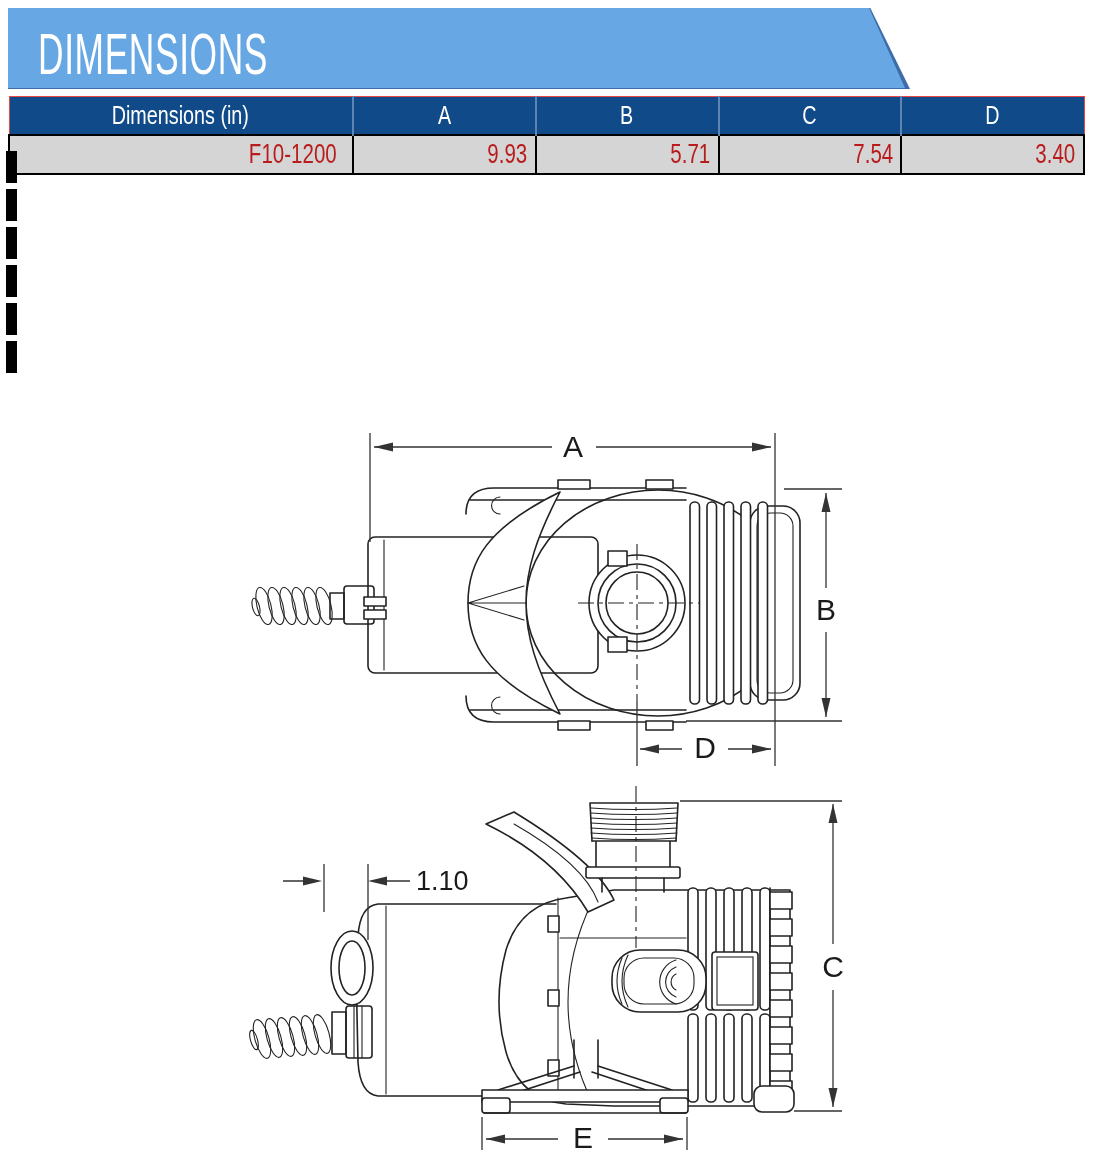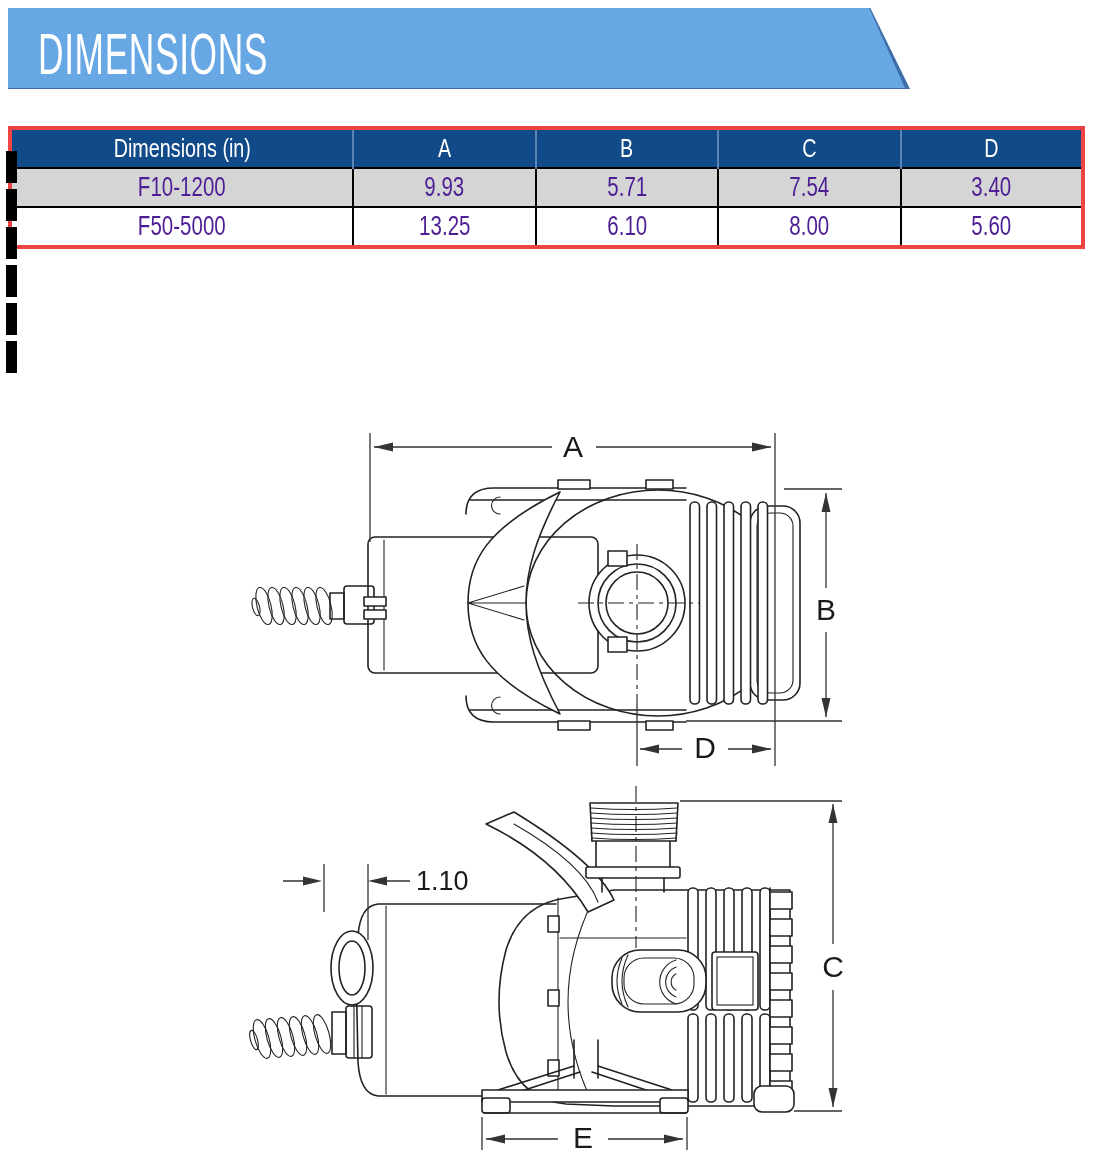--- a/index.html
+++ b/index.html
@@ -8,26 +8,26 @@
 
   
   .banner-back{position:absolute;left:8px;top:8px;width:902px;height:81px;background:#3d6ca8;
         clip-path:polygon(0 0,95.6% 0,100% 100%,0 100%);}
   .banner{position:absolute;left:8px;top:8px;width:897px;height:80px;background:#67a7e4;
         clip-path:polygon(0 0,96% 0,100% 100%,0 100%);}
   .banner-title{position:absolute;left:30px;top:13px;color:#fff;font-size:57px;font-weight:400;
         letter-spacing:1px;transform:scaleX(0.62);transform-origin:left center;white-space:nowrap;}
 
   
-  table.dim{position:absolute;left:8px;top:126px;width:1077px;border-collapse:collapse;
-        border:4px solid #ef4444;table-layout:fixed;}
+  table.dim{position:absolute;left:8px;top:96px;width:1077px;border-collapse:collapse;
+        border:1px solid #ef4444;table-layout:fixed;}
   table.dim th{background:#114a88;color:#fff;height:35px;font-weight:400;
         border-left:2px solid #5d85b4;}
   table.dim th:first-child{border-left:none;}
-  table.dim td{height:35px;text-align:center;color:#4c1d95;border:2px solid #000;}
+  table.dim td{height:35px;text-align:right;color:#b91c1c;border:2px solid #000;}
   table.dim tbody tr:nth-child(odd) td{background:#d5d5d5;}
   table.dim tbody tr:nth-child(even) td{background:#ffffff;}
   .cnd{display:inline-block;font-size:27px;transform:scaleX(0.76);transform-origin:center;
         white-space:nowrap;}
   th .cnd{font-size:26px;}
 
   .row-marks{position:absolute;left:6px;top:151px;width:11px;}
   .row-marks div{width:11px;height:32px;margin-bottom:6px;background:#000;}
 
   
@@ -69,27 +69,20 @@
       </tr>
     </thead>
     <tbody>
         <tr>
           <td><span class="cnd">F10-1200</span></td>
           <td><span class="cnd">9.93</span></td>
           <td><span class="cnd">5.71</span></td>
           <td><span class="cnd">7.54</span></td>
           <td><span class="cnd">3.40</span></td>
         </tr>
-        <tr>
-          <td><span class="cnd">F50-5000</span></td>
-          <td><span class="cnd">13.25</span></td>
-          <td><span class="cnd">6.10</span></td>
-          <td><span class="cnd">8.00</span></td>
-          <td><span class="cnd">5.60</span></td>
-        </tr>
       </tbody>
   </table>
 
   <div class="row-marks">
     <div></div>
       <div></div>
       <div></div>
       <div></div>
       <div></div>
       <div></div>

